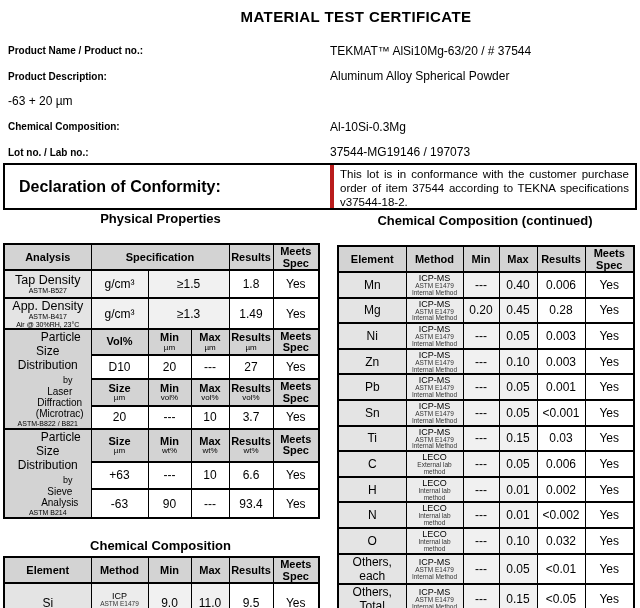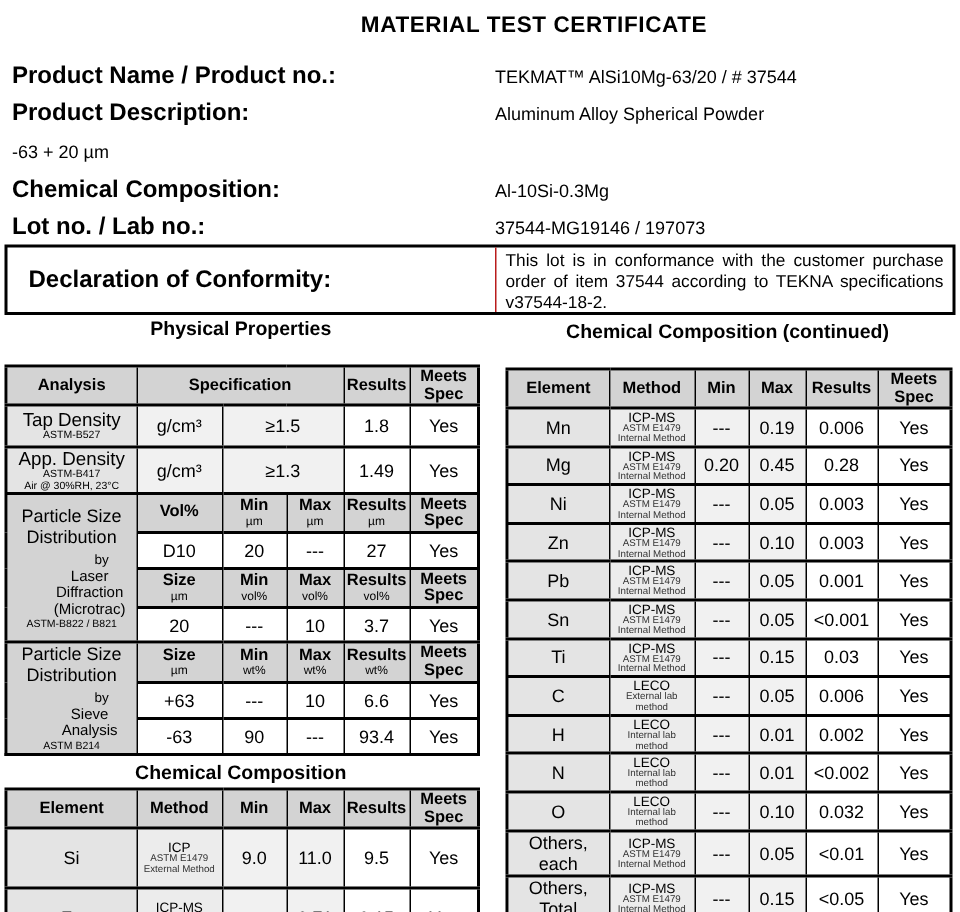--- a/index.html
+++ b/index.html
@@ -15,33 +15,33 @@
     width:640px;height:608px;position:relative;overflow:hidden;
     font-family:"Liberation Sans","DejaVu Sans",sans-serif;color:var(--ink);
   }
   .title{
     position:absolute;top:8px;left:0;width:640px;text-align:center;
     font-size:15px;font-weight:bold;letter-spacing:.4px;margin-left:36px;
   }
   
   .fields{position:absolute;top:38px;left:8px;width:628px;}
   .frow{height:25.4px;display:flex;align-items:center;}
-  .flabel{width:322px;font-weight:bold;font-size:16px;}
+  .flabel{width:322px;font-weight:bold;font-size:10px;}
   .fvalue{font-size:12px;}
   
   .decl{
     position:absolute;top:163px;left:3px;width:634px;height:47px;
     border:2px solid #000;display:flex;
   }
   .decl-label{
     width:325px;display:flex;align-items:center;padding-left:14px;
     font-weight:bold;font-size:16px;
   }
   .decl-text{
-    flex:1;border-left:1px solid #b91c1c;padding:2px 6px;
+    flex:1;border-left:4px solid #b91c1c;padding:2px 6px;
     font-size:11.5px;line-height:14.2px;text-align:justify;
   }
   
   .leftcol{position:absolute;top:211px;left:3px;width:315px;}
   .rightcol{position:absolute;top:213px;left:337px;width:296px;}
   .sec-title{font-size:13px;font-weight:bold;text-align:center;line-height:15px;margin-bottom:17px;}
   
   table.tbl{border-collapse:collapse;width:100%;table-layout:fixed;border:2px solid #000;}
   .tbl th,.tbl td{
     border:1px solid #000;border-top:2px solid #000;
@@ -52,28 +52,28 @@
   td.lbl{background:var(--label);}
   td.spec{background:var(--spec);}
   td.method{background:var(--method);}
   tr.subhdr td{background:var(--header);}
   .h22{height:22px}.h23{height:23px}.h24{height:24px}.h25{height:25px}
   .h26{height:26px}.h27{height:40px}.h28{height:28px}.h30{height:30px}
   .nm{display:block;font-size:12.5px;line-height:14px;}
   .sub{display:block;font-size:7px;line-height:7.5px;}
   .sh-m{display:block;font-size:11px;font-weight:bold;line-height:11.5px;}
   .sh-u{display:block;font-size:8px;line-height:8px;font-weight:normal;}
-  .pname{font-size:12px;line-height:13px;}
+  .pname{font-size:12px;line-height:13px;margin-left:26px;}
   .pby{font-size:9px;padding-left:40px;}
   .pl2{display:block;font-size:10px;line-height:11px;padding-left:24px;}
   .psub{display:block;font-size:7px;line-height:8px;margin-top:1px;}
   .mn{display:block;font-size:9px;line-height:10px;}
   .ms{display:block;font-size:6.5px;line-height:6.8px;color:#333;}
   td.foot{background:var(--label);font-size:11px;height:22px;}
-  .mb3{margin-bottom:3px;margin-top:3px;}
+  .mb3{margin-bottom:3px;margin-top:19px;}
 </style>
 </head>
 <body>
 
 <div class="title">MATERIAL TEST CERTIFICATE</div>
 
 <div class="fields">
   <div class="frow">
     <span class="flabel">Product Name / Product no.:</span>
     <span class="fvalue">TEKMAT™ AlSi10Mg-63/20 / # 37544</span>
@@ -337,21 +337,21 @@
     <tbody>
 
         <tr class="h25">
           <td class="lbl">Mn</td>
           <td class="method">
             <span class="mn">ICP-MS</span>
             <span class="ms">ASTM E1479</span>
             <span class="ms">Internal Method</span>
           </td>
           <td class="spec">---</td>
-          <td class="spec">0.19</td>
+          <td class="spec">0.40</td>
           <td>0.006</td>
           <td>Yes</td>
         </tr>
 
         <tr class="h25">
           <td class="lbl">Mg</td>
           <td class="method">
             <span class="mn">ICP-MS</span>
             <span class="ms">ASTM E1479</span>
             <span class="ms">Internal Method</span>

